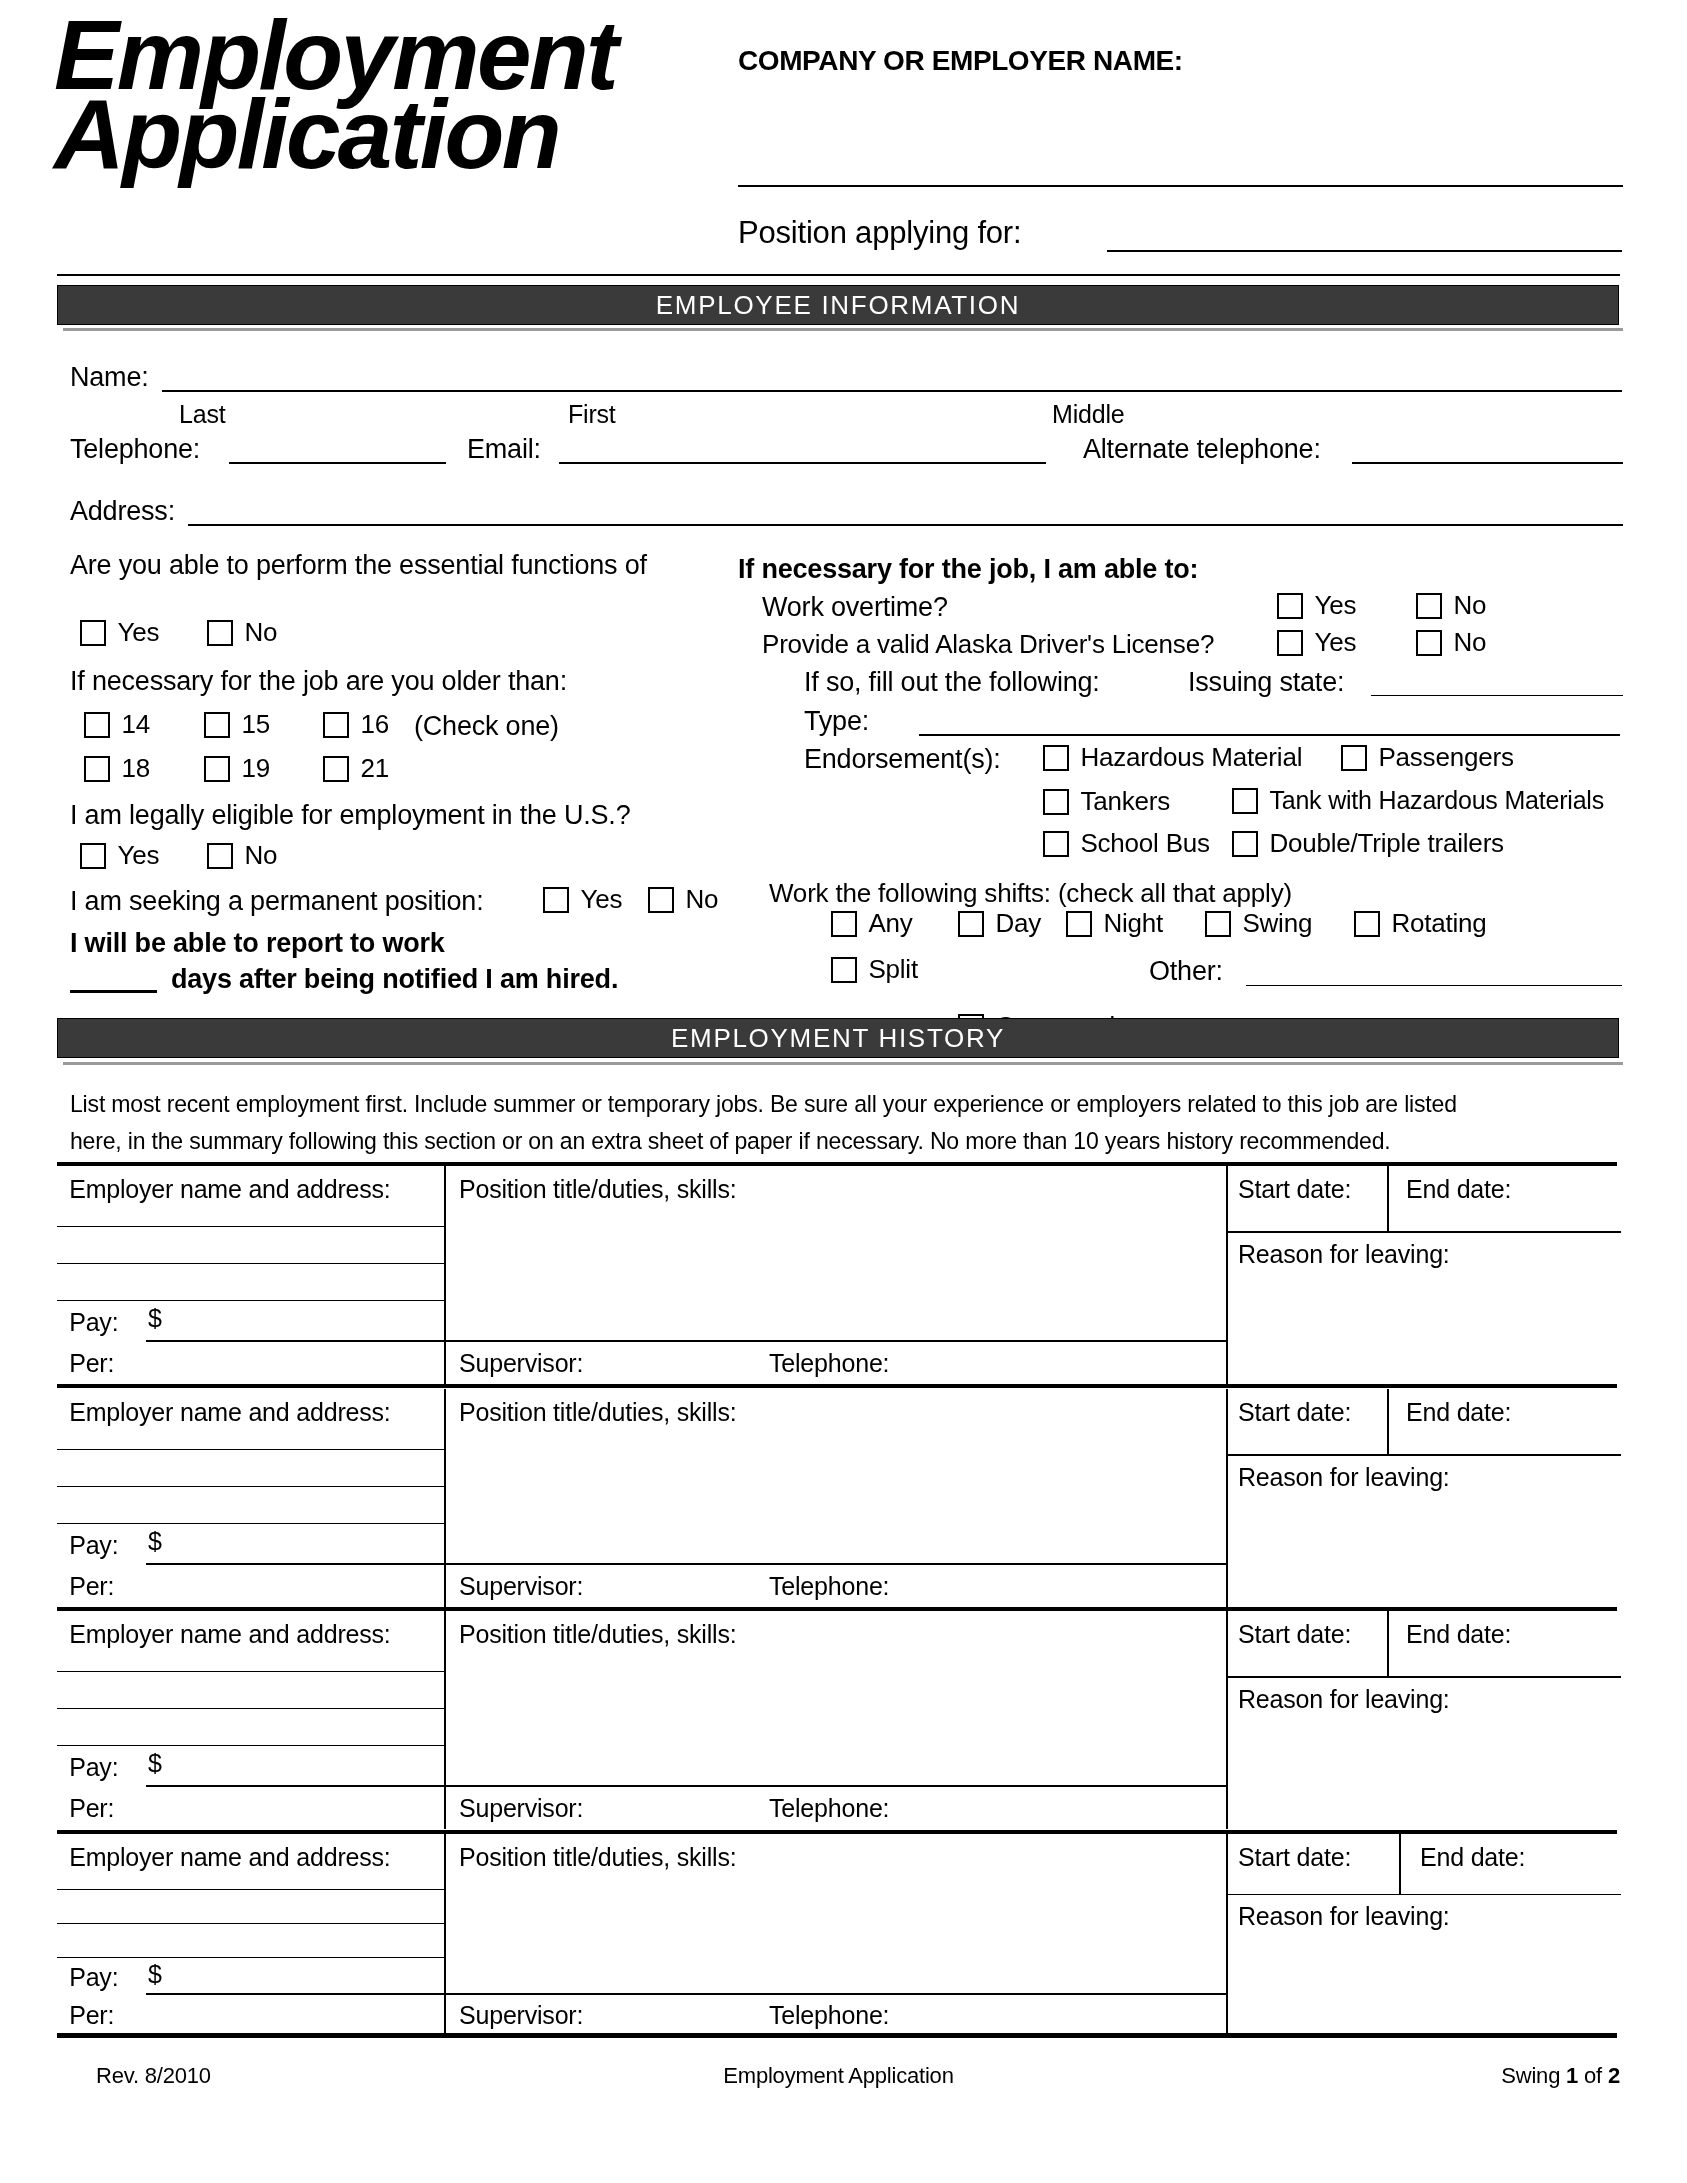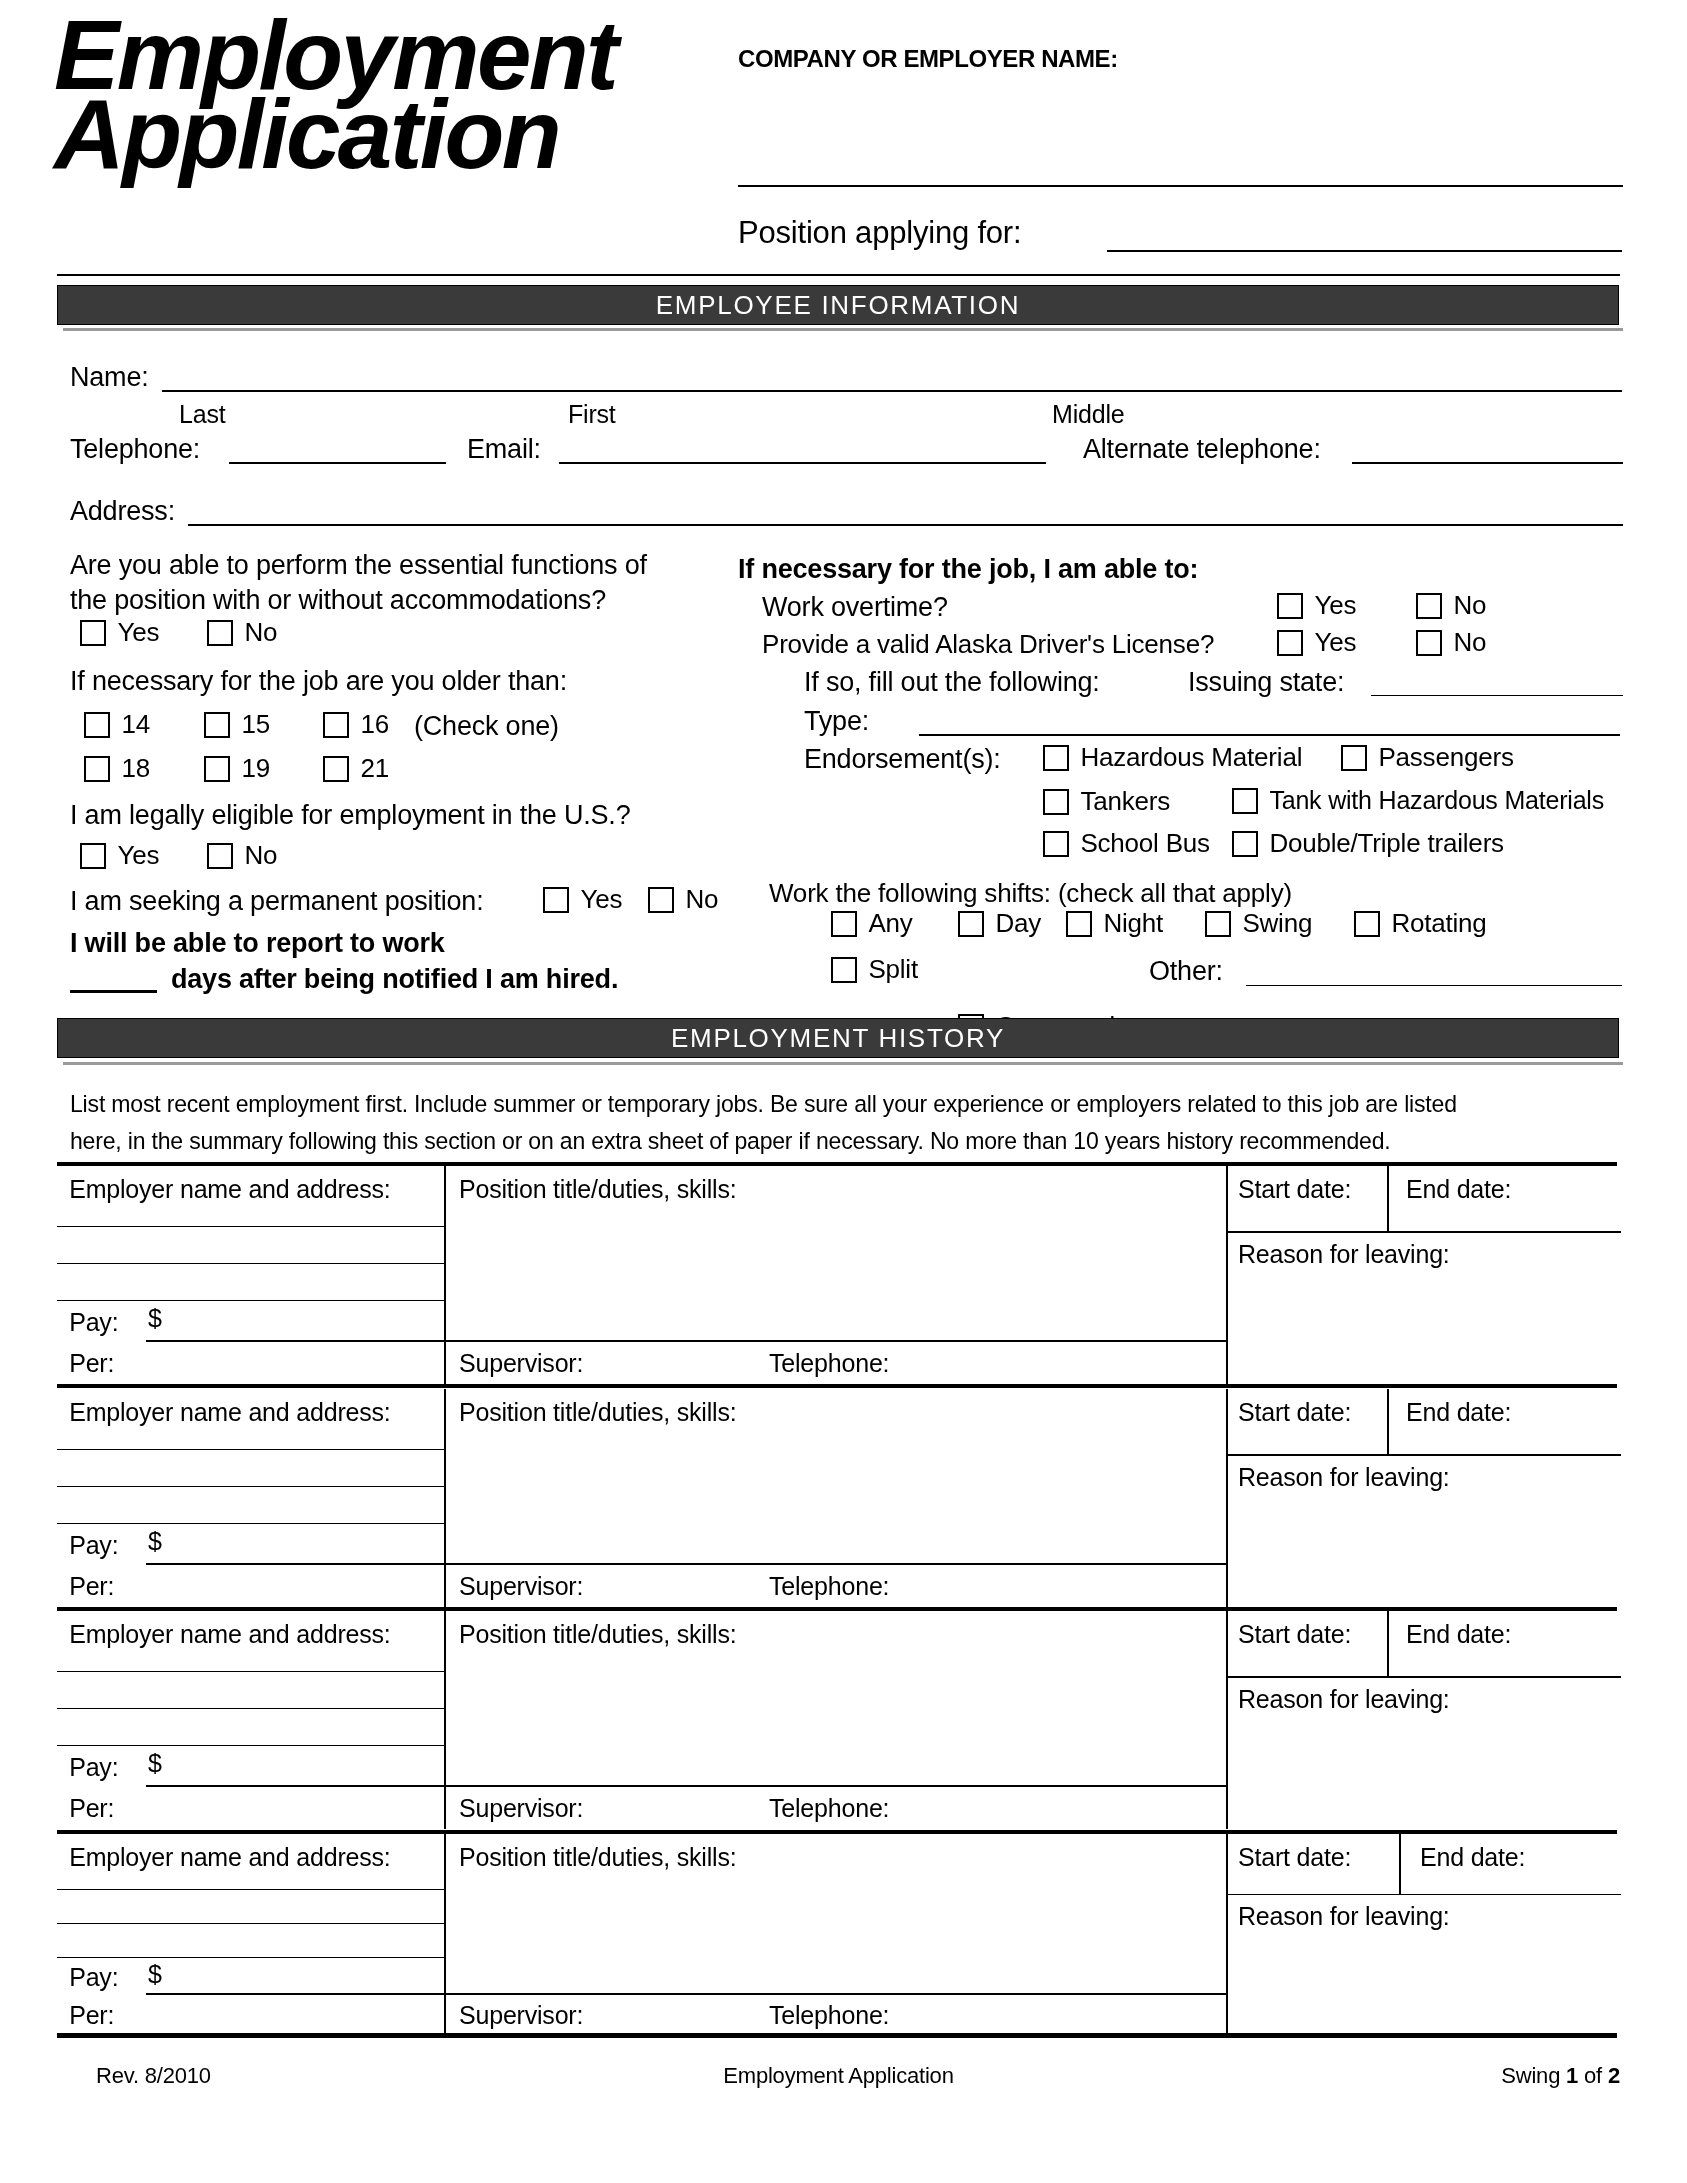--- a/index.html
+++ b/index.html
@@ -6,21 +6,21 @@
   .page{position:relative;width:1687px;height:2184px;background:#ffffff;overflow:hidden;
         font-family:"Liberation Sans","DejaVu Sans",sans-serif;color:#000;letter-spacing:-0.2px;}
   .abs{position:absolute;white-space:nowrap;}
   .lbl{font-size:27px;}
   .sm{font-size:25px;}
   .b{font-weight:bold;}
   .line{position:absolute;height:0;border-bottom:2.6px solid #000;}
   .line2{position:absolute;height:0;border-bottom:1.7px solid #000;}
   .title{position:absolute;left:54px;top:15.7px;font-size:98px;font-weight:bold;font-style:italic;
          letter-spacing:-2.6px;line-height:79px;}
-  .companylbl{position:absolute;left:738px;top:45px;font-size:24px;font-weight:bold;letter-spacing:-0.4px;white-space:nowrap;}
+  .companylbl{position:absolute;left:738px;top:45px;font-size:28px;font-weight:bold;letter-spacing:-0.4px;white-space:nowrap;}
   .positionlbl{position:absolute;left:738px;top:215px;font-size:31px;white-space:nowrap;}
   .bar{position:absolute;left:57px;width:1560px;height:38px;background:#3a3a3a;border:1.7px solid #000;
        color:#fff;display:flex;align-items:center;justify-content:center;font-size:26px;letter-spacing:1.7px;}
   .shadow{position:absolute;height:2.6px;background:#9a9a9a;}
   .cb{width:26px;height:26px;border:2.6px solid #000;background:#fff;flex:none;box-sizing:border-box;}
   .cbi{position:absolute;display:flex;align-items:center;gap:11.4px;font-size:26px;white-space:nowrap;}
   .instr{position:absolute;left:70px;font-size:24.5px;white-space:nowrap;transform:scaleX(0.94);transform-origin:0 0;}
   .sep{position:absolute;left:57px;width:1560px;height:4.4px;background:#000;}
   
   .eb{position:absolute;left:57px;width:1563px;}
@@ -80,21 +80,20 @@
   <div class="line" style="left:229px;top:462px;width:217px;"></div>
   <div class="abs lbl" style="left:467px;top:434px;">Email:</div>
   <div class="line" style="left:559px;top:462px;width:487px;"></div>
   <div class="abs lbl" style="left:1083px;top:434px;">Alternate telephone:</div>
   <div class="line" style="left:1352px;top:462px;width:271px;"></div>
 
   <div class="abs lbl" style="left:70px;top:496px;">Address:</div>
   <div class="line" style="left:188px;top:524px;width:1435px;"></div>
 
   <div class="abs lbl" style="left:70px;top:550px;">Are you able to perform the essential functions of</div>
-  <div class="abs lbl" style="left:70px;top:585px;">the position with or without accommodations?</div>
   <div class="cbi" style="left:80px;top:617px;">
     <span class="cb"></span>
     <span>Yes</span>
   </div>
   <div class="cbi" style="left:207px;top:617px;">
     <span class="cb"></span>
     <span>No</span>
   </div>
 
   <div class="abs lbl" style="left:70px;top:666px;">If necessary for the job are you older than:</div>

